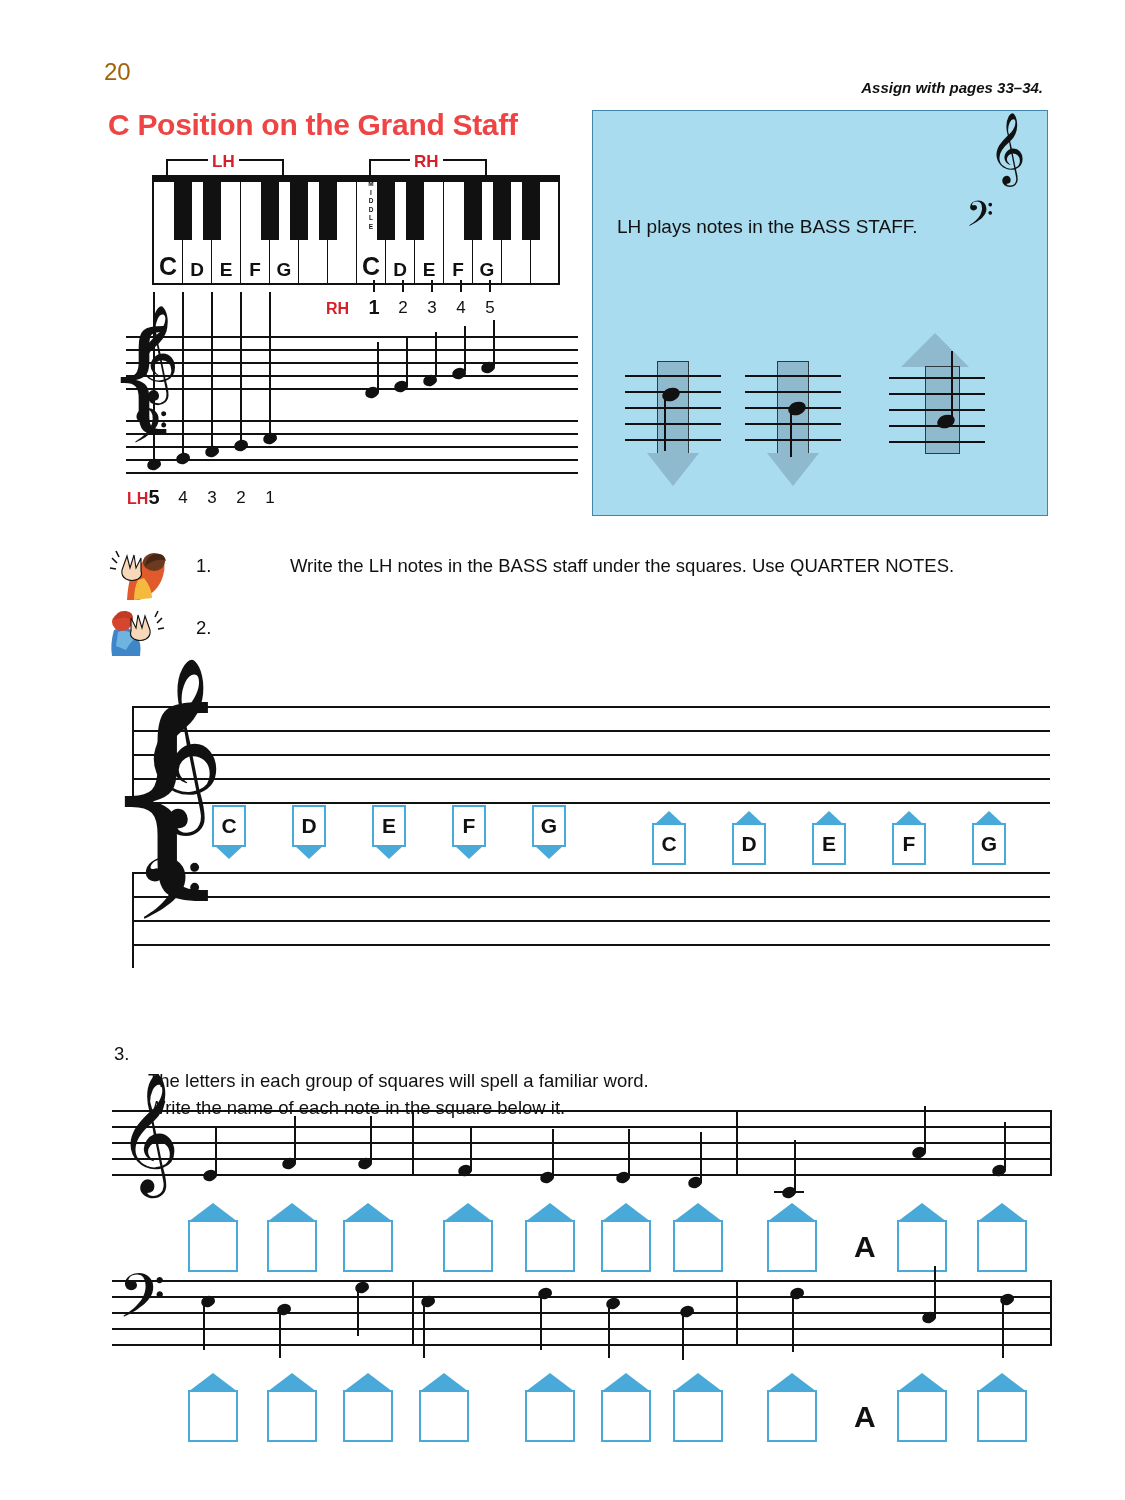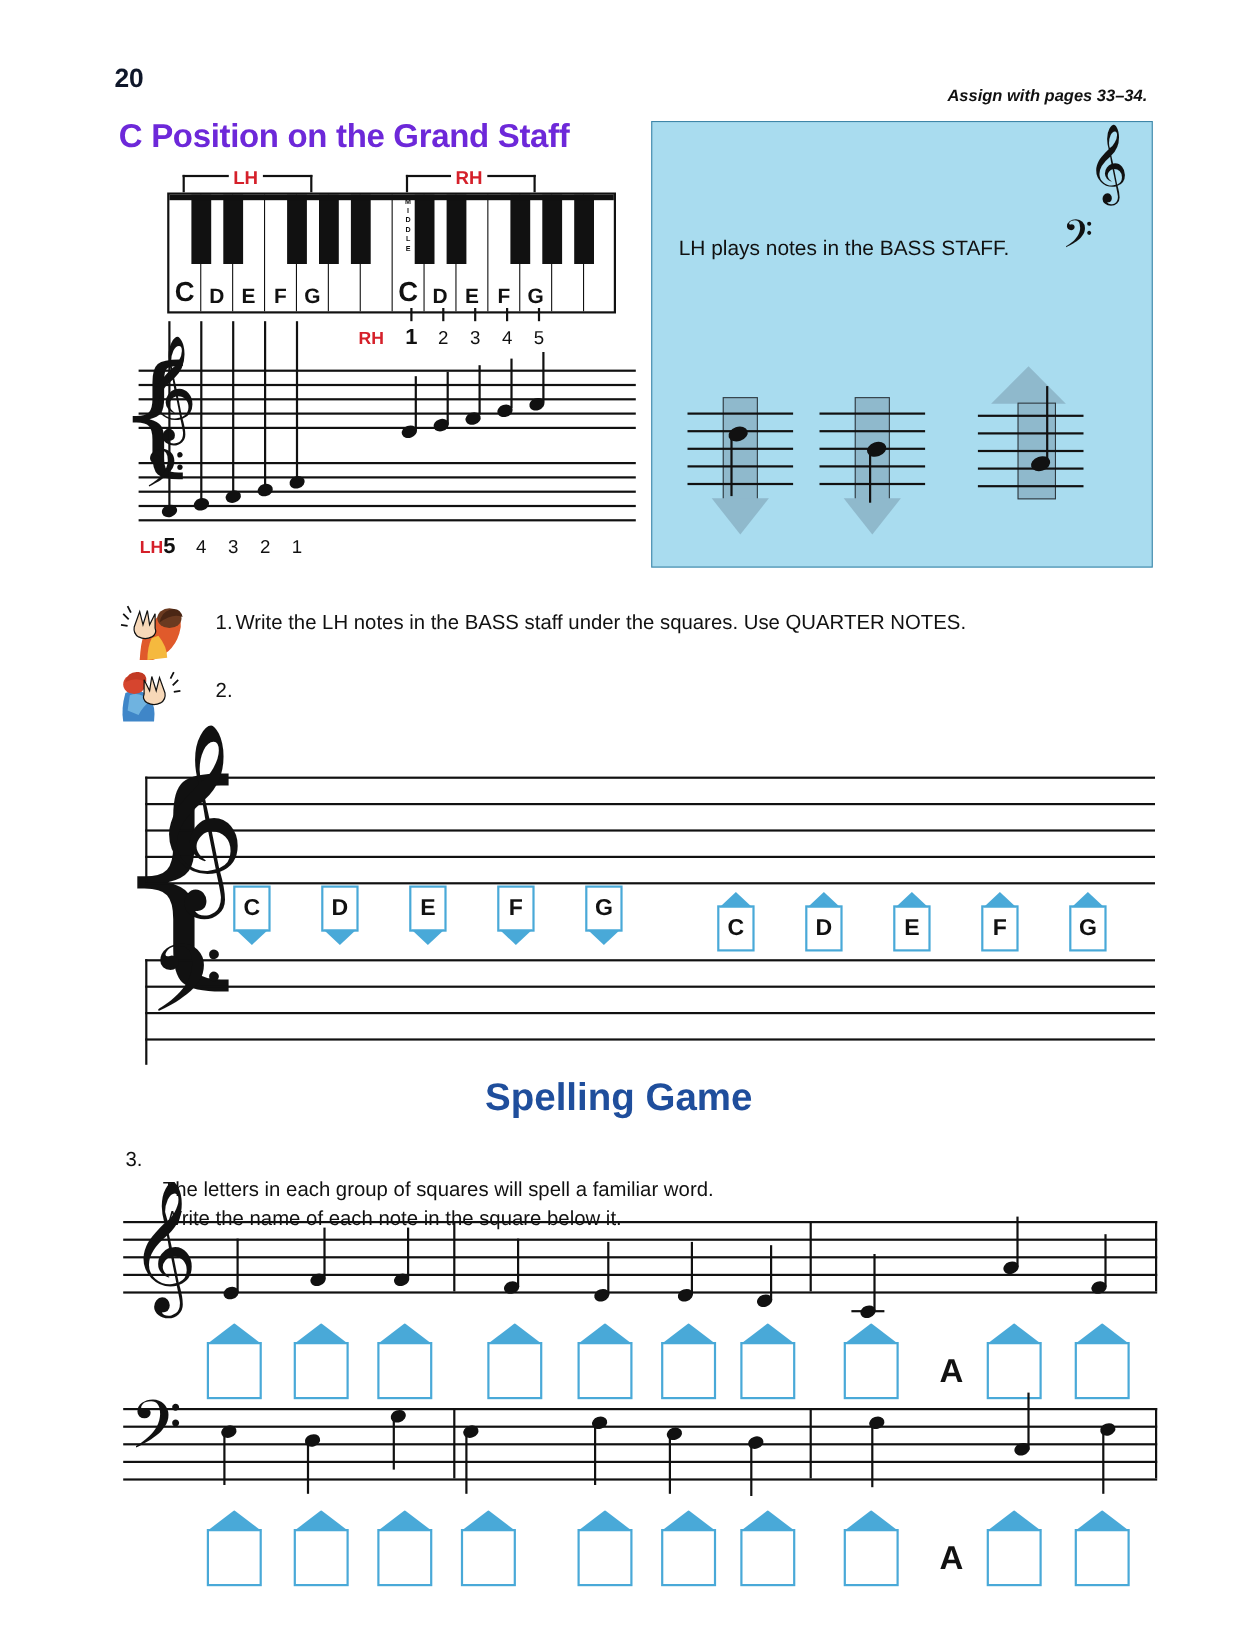--- a/index.html
+++ b/index.html
@@ -4,25 +4,25 @@
 <style>
   html,body{margin:0;padding:0;}
   body{
     width:1125px;height:1500px;background:#ffffff;
     font-family:"Liberation Sans", sans-serif;color:#111;
     position:relative;overflow:hidden;
   }
   .page{position:absolute;left:0;top:0;width:1125px;height:1500px;}
 
   
-  .page-num{position:absolute;left:104px;top:58px;font-size:24px;color:#0f172a;font-weight:bold;}
+  .page-num{position:absolute;left:104px;top:58px;font-size:24px;color:#a16207;}
   .assign{position:absolute;right:82px;top:79px;font-size:15px;font-style:italic;font-weight:bold;color:#111;}
 
   
-  .sect-title{position:absolute;left:108px;top:108px;font-size:30px;font-weight:bold;color:#6d28d9;letter-spacing:-0.3px;}
+  .sect-title{position:absolute;left:108px;top:108px;font-size:30px;font-weight:bold;color:#ef4444;letter-spacing:-0.3px;}
 
   
   #kbd-wrap{position:absolute;left:152px;top:153px;width:420px;height:160px;}
   .hand-brk{position:absolute;height:16px;border:2px solid #111;border-bottom:none;box-sizing:border-box;}
   .hand-lbl{position:absolute;font-size:17px;font-weight:bold;color:#d5202a;background:#fff;padding:0 4px;top:-9px;}
   .kb{position:absolute;left:0;top:22px;width:408px;height:110px;border:2px solid #111;box-sizing:border-box;background:#fff;}
   .wk{position:absolute;top:0;height:100%;border-right:1.6px solid #111;box-sizing:border-box;}
   .bk{position:absolute;top:0;width:18px;height:63px;background:#111;}
   .knm{position:absolute;bottom:4px;width:100%;text-align:center;font-size:19px;font-weight:bold;color:#111;line-height:1;}
   .knm.big{font-size:25px;}
@@ -259,21 +259,21 @@
       <path d="M38 14 q10 -10 18 -4 q7 6 3 18 q-3 10 -10 16 q-6 5 -14 8 l-12 0 q1 -16 4 -24 z" fill="#e05a2b"></path>
       <path d="M40 30 q8 10 8 20 l-18 2 q0 -12 4 -20 z" fill="#f5b93e"></path>
       <ellipse cx="50" cy="14" rx="11" ry="9" fill="#6b3a20"></ellipse>
       <path d="M41 18 q2 -10 10 -12 q9 -2 11 7 q-9 -4 -21 5 z" fill="#4a2614"></path>
       <path d="M18 22 l5 -14 l3 12 l4 -13 l2 13 l5 -10 l0 13 q2 5 -3 8 q-6 3 -12 0 q-5 -3 -4 -9 z" fill="#f7d8b8" stroke="#111" stroke-width="1.1"></path>
       <path d="M8 10 l5 5 M6 20 l6 1 M12 3 l3 6" stroke="#111" stroke-width="1.6" fill="none"></path>
     </svg>
   </div>
   <div class="inst" style="left:196px;top:552px;width:820px;">
     <span class="num">1.</span>
-    <div style="margin-left:18px;">
+    <div style="margin-left:32px;text-align:center;">
       <div>Write the LH notes in the BASS staff under the squares.  Use QUARTER NOTES.</div>
     </div>
   </div>
 
   <div class="kid" style="left:104px;top:608px;">
     <svg viewBox="0 0 68 56" width="68" height="56">
       <path d="M10 22 q-4 14 -2 26 l28 0 q2 -14 -4 -22 q-9 -10 -22 -4 z" fill="#3f86c8"></path>
       <path d="M14 24 q10 -4 18 6 q-6 4 -10 12 l-10 -4 z" fill="#6fb3e0"></path>
       <ellipse cx="18" cy="14" rx="10" ry="9" fill="#d6452e"></ellipse>
       <path d="M10 12 q2 -10 12 -9 q8 1 7 9 q-9 -5 -19 0 z" fill="#c23a24"></path>
@@ -341,21 +341,20 @@
     <div class="sq up" style="left:780px;top:133px;">
       <span class="lt">F</span>
         <span class="pt"></span>
     </div>
     <div class="sq up" style="left:860px;top:133px;">
       <span class="lt">G</span>
         <span class="pt"></span>
     </div>
   </div>
 
-  <div class="game-title">Spelling Game</div>
 
   <div id="q3" style="width:850px;">
     <span class="num">3.</span>
     <div style="margin-left:34px;">
       <div>The letters in each group of squares will spell a familiar word.</div>
       <div>Write the name of each note in the square below it.</div>
     </div>
   </div>
 
   <div class="sg-staff" style="left:112px;top:1102px;height:150px;">

